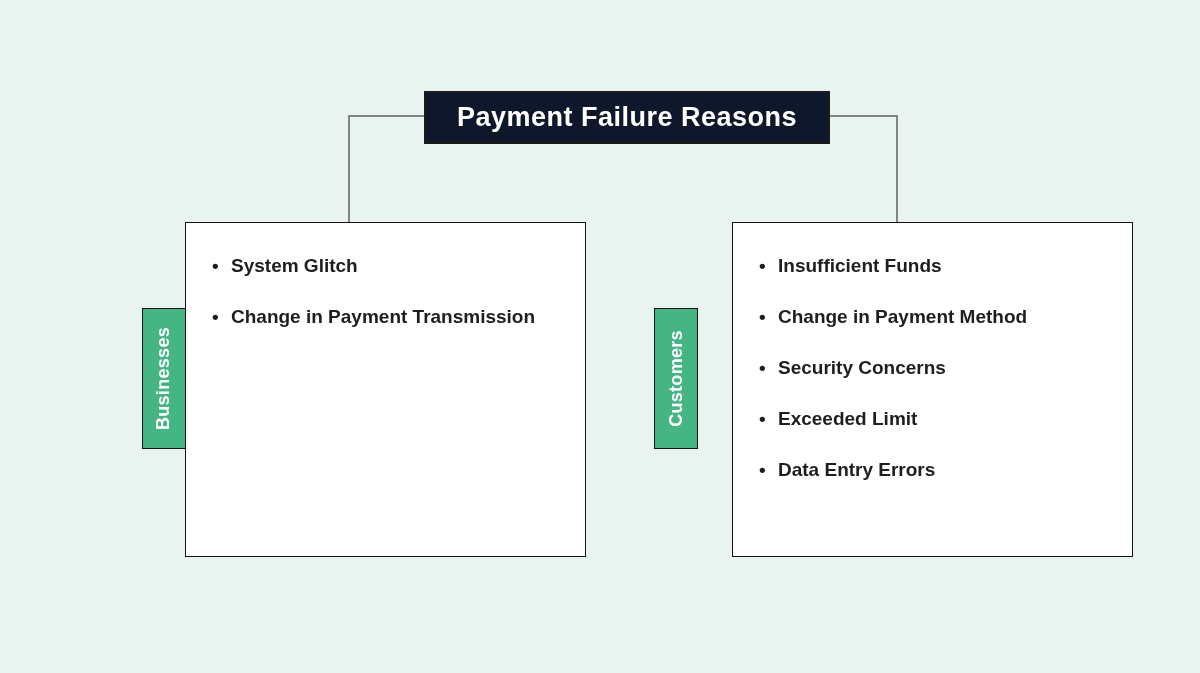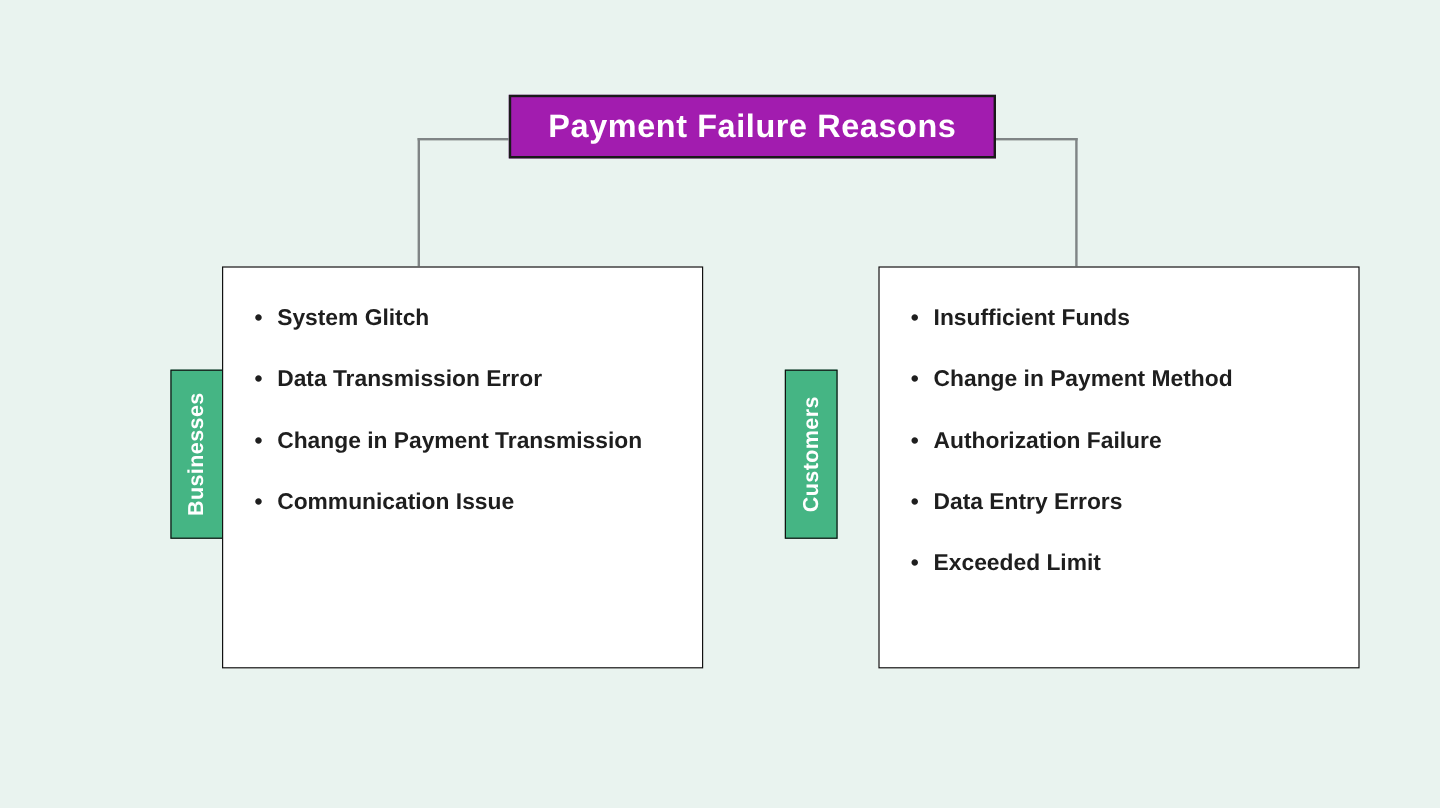--- a/index.html
+++ b/index.html
@@ -10,24 +10,24 @@
   .canvas {
     position: relative;
     width: 1200px;
     height: 673px;
     background: #e9f3ef;
     overflow: hidden;
   }
   .title-box {
     position: absolute;
     left: 424px;
-    top: 79px;
+    top: 91px;
     width: 406px;
     height: 53px;
-    background: #a21caf;
+    background: #0f172a;
     border: 2px solid #1a1a1a;
     box-sizing: border-box;
     display: flex;
     align-items: center;
     justify-content: center;
   }
   .title-box .title-text {
     color: #ffffff;
     font-size: 27px;
     font-weight: bold;
@@ -110,33 +110,31 @@
   <div class="connector conn-right-h"></div>
   <div class="connector conn-right-v"></div>
 
   <div class="side-tab left">
     <span class="tab-text">Businesses</span>
   </div>
 
   <div class="group-box left">
     <ul class="reason-list">
         <li>System Glitch</li>
-        <li>Data Transmission Error</li>
         <li>Change in Payment Transmission</li>
-        <li>Communication Issue</li>
       </ul>
   </div>
 
   <div class="side-tab right">
     <span class="tab-text">Customers</span>
   </div>
 
   <div class="group-box right">
     <ul class="reason-list">
         <li>Insufficient Funds</li>
         <li>Change in Payment Method</li>
-        <li>Authorization Failure</li>
+        <li>Security Concerns</li>
+        <li>Exceeded Limit</li>
         <li>Data Entry Errors</li>
-        <li>Exceeded Limit</li>
       </ul>
   </div>
 
 </div>
 
 </body></html>

